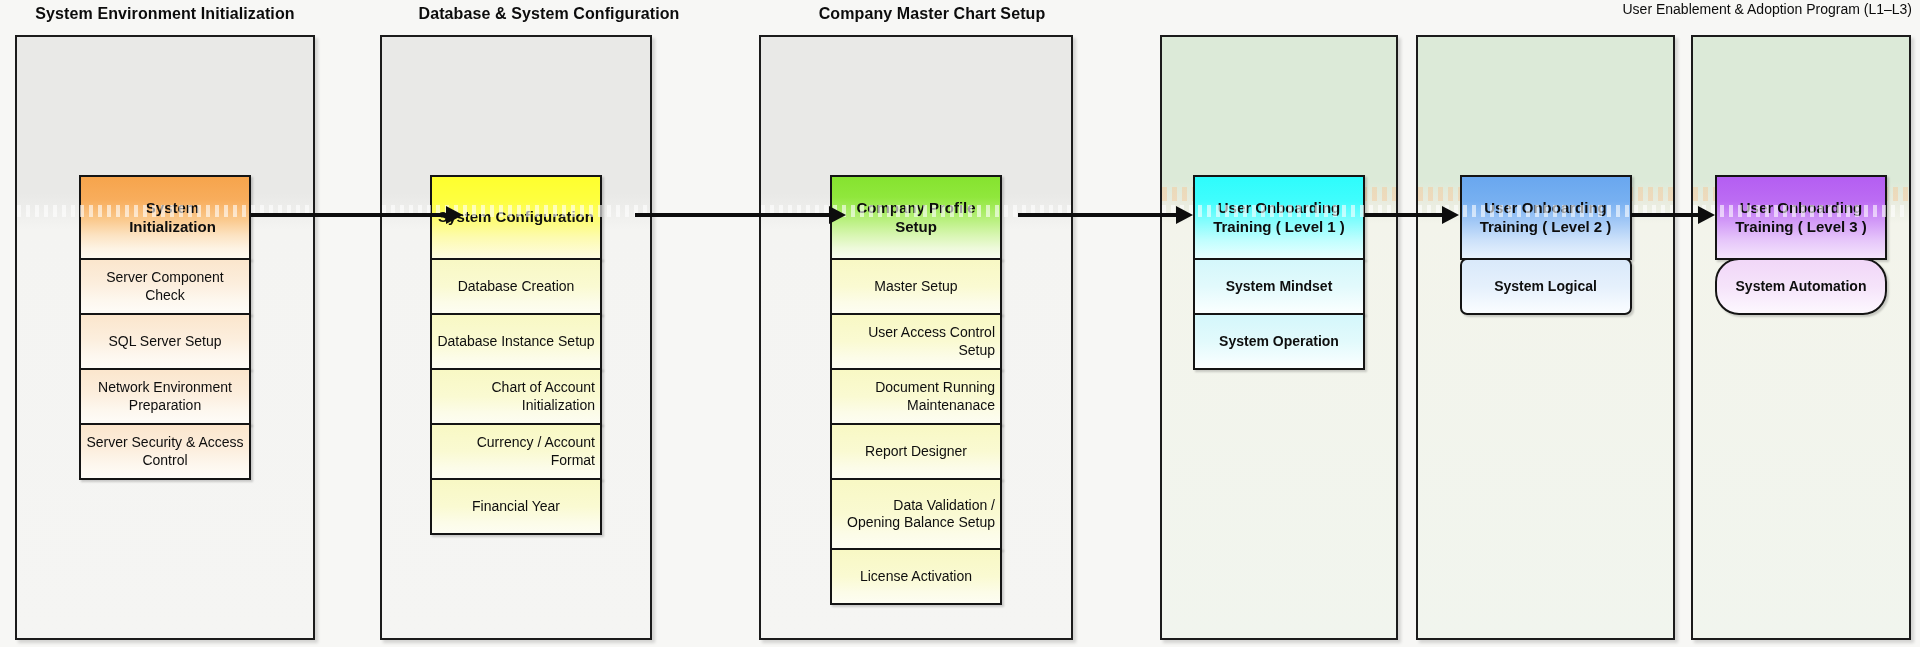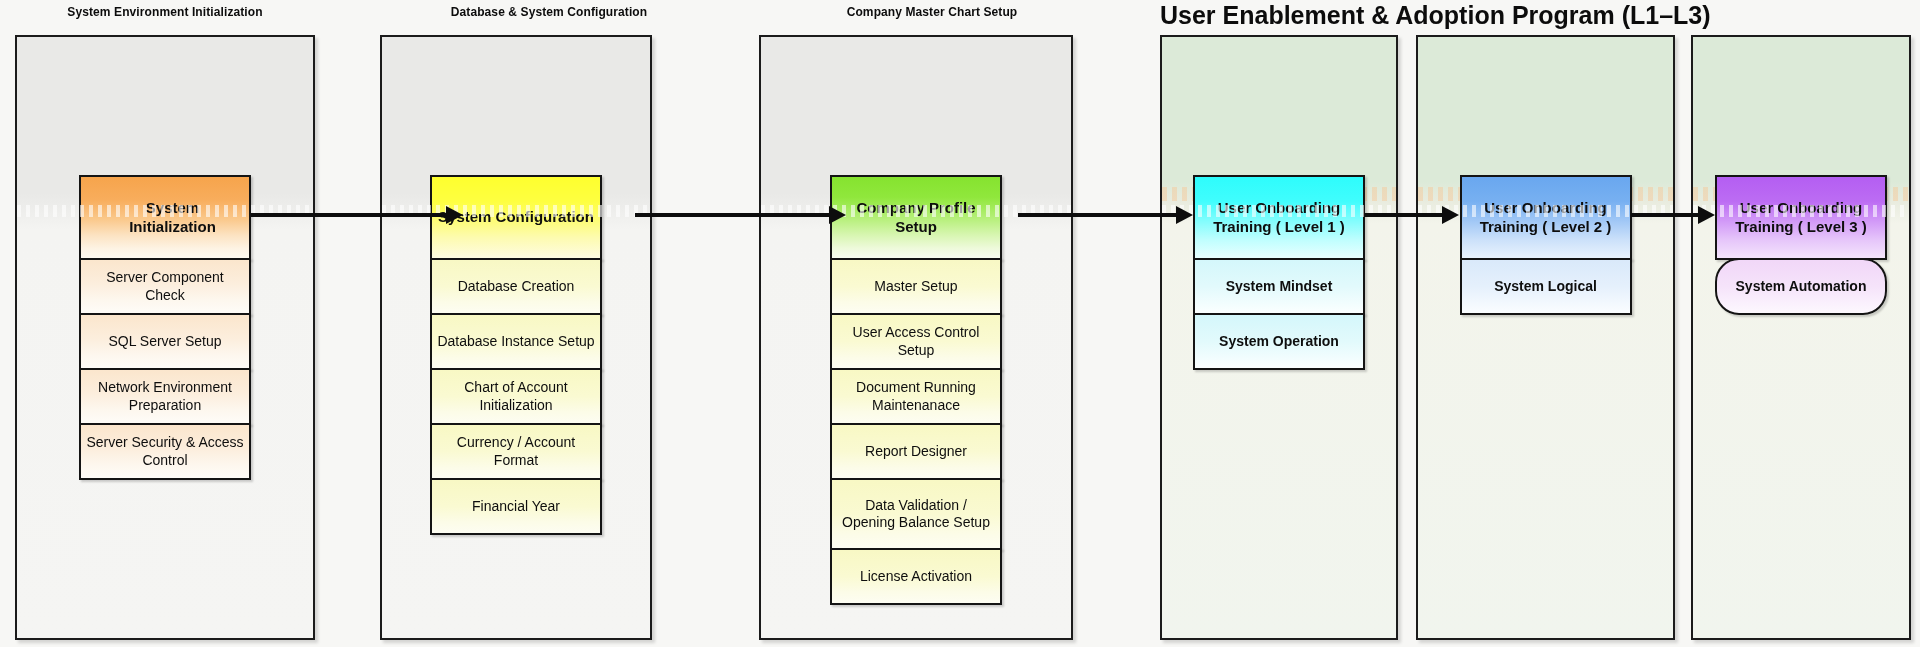--- a/index.html
+++ b/index.html
@@ -8,27 +8,27 @@
     background:#f7f7f5;
     font-family:"Liberation Sans", sans-serif;
     position:relative;overflow:hidden;
     color:#111;
   }
   .canvas{position:absolute;inset:0;}
 
   
   .col-title{
     position:absolute;top:5px;height:24px;
-    font-size:12px;font-weight:bold;color:#0c0c0c;
+    font-size:16px;font-weight:bold;color:#0c0c0c;
     text-align:center;white-space:nowrap;letter-spacing:.1px;
   }
   .group-title{
     position:absolute;top:1px;height:28px;
-    font-size:25px;font-weight:bold;color:#0c0c0c;
-    text-align:left;white-space:nowrap;
+    font-size:14px;font-weight:normal;color:#0c0c0c;
+    text-align:right;white-space:nowrap;
   }
 
   
   .panel{
     position:absolute;top:35px;height:605px;
     border:2px solid #1b1b1b;box-sizing:border-box;
     box-shadow:3px 3px 3px rgba(0,0,0,.14);
   }
   .panel.gray{
     background:linear-gradient(180deg,#e9e9e7 0%,#e9e9e7 26%,#efefed 29.5%,#f4f4f2 32%,#f5f5f3 100%);
@@ -70,23 +70,23 @@
   
   .hd.orange{background:linear-gradient(180deg,#f6a44c 0%,#f8ad5c 28%,#fac88b 52%,#fce3c2 72%,#fdf3e3 88%,#fefaf1 100%);padding-left:20px;}
   .hd.yellow{background:linear-gradient(180deg,#feff2e 0%,#feff40 30%,#fdfc7a 55%,#fdfbb0 75%,#fefce1 100%);}
   .hd.green {background:linear-gradient(180deg,#86e32f 0%,#90e73c 25%,#b4ef77 50%,#d8f6b2 72%,#eefadb 88%,#f8fdf0 100%);}
   .hd.cyan  {background:linear-gradient(180deg,#2efcfc 0%,#40fdfd 30%,#84fdfd 55%,#c0fefe 78%,#e8ffff 100%);}
   .hd.blue  {background:linear-gradient(180deg,#69a7ef 0%,#77b0f1 30%,#a2c8f6 55%,#cce1fa 78%,#e9f3fd 100%);}
   .hd.purple{background:linear-gradient(180deg,#b45ef2 0%,#bc6cf3 30%,#d29af7 55%,#e6c6fa 78%,#f4e4fc 100%);}
 
   
   .it.orange{background:linear-gradient(180deg,#fbe6cd 0%,#fceedd 45%,#fdf7ee 75%,#fefcf8 100%);}
-  .it.yellow{background:linear-gradient(180deg,#f8f8c4 0%,#fafad2 50%,#fcfce8 80%,#fdfdf2 100%);}
+  .it.yellow{background:linear-gradient(180deg,#f8f8c4 0%,#fafad2 50%,#fcfce8 80%,#fdfdf2 100%);text-align:right;}
   .it.cyan  {background:linear-gradient(180deg,#d4f7fb 0%,#e2fafc 50%,#f1fdfe 80%,#fbffff 100%);}
-  .it.blue  {background:linear-gradient(180deg,#d9e9fa 0%,#e5f0fc 50%,#f2f8fe 80%,#fafdff 100%);}
+  .it.blue  {background:linear-gradient(180deg,#d9e9fa 0%,#e5f0fc 50%,#f2f8fe 80%,#fafdff 100%);border-radius:7px;}
   .it.purple{background:linear-gradient(180deg,#f1d7f8 0%,#f5e3fa 50%,#faf0fd 80%,#fdf8fe 100%);border-radius:24px;}
 
   
   .arrow{position:absolute;top:213px;height:4px;z-index:5;}
   .arrow .shaft{position:absolute;left:0;top:0;height:4px;background:#0d0d0d;width:calc(100% - 15px);}
   .arrow .head{
     position:absolute;right:0;top:-7.5px;width:0;height:0;
     border-left:17px solid #0d0d0d;
     border-top:9.5px solid transparent;border-bottom:9.5px solid transparent;
   }

